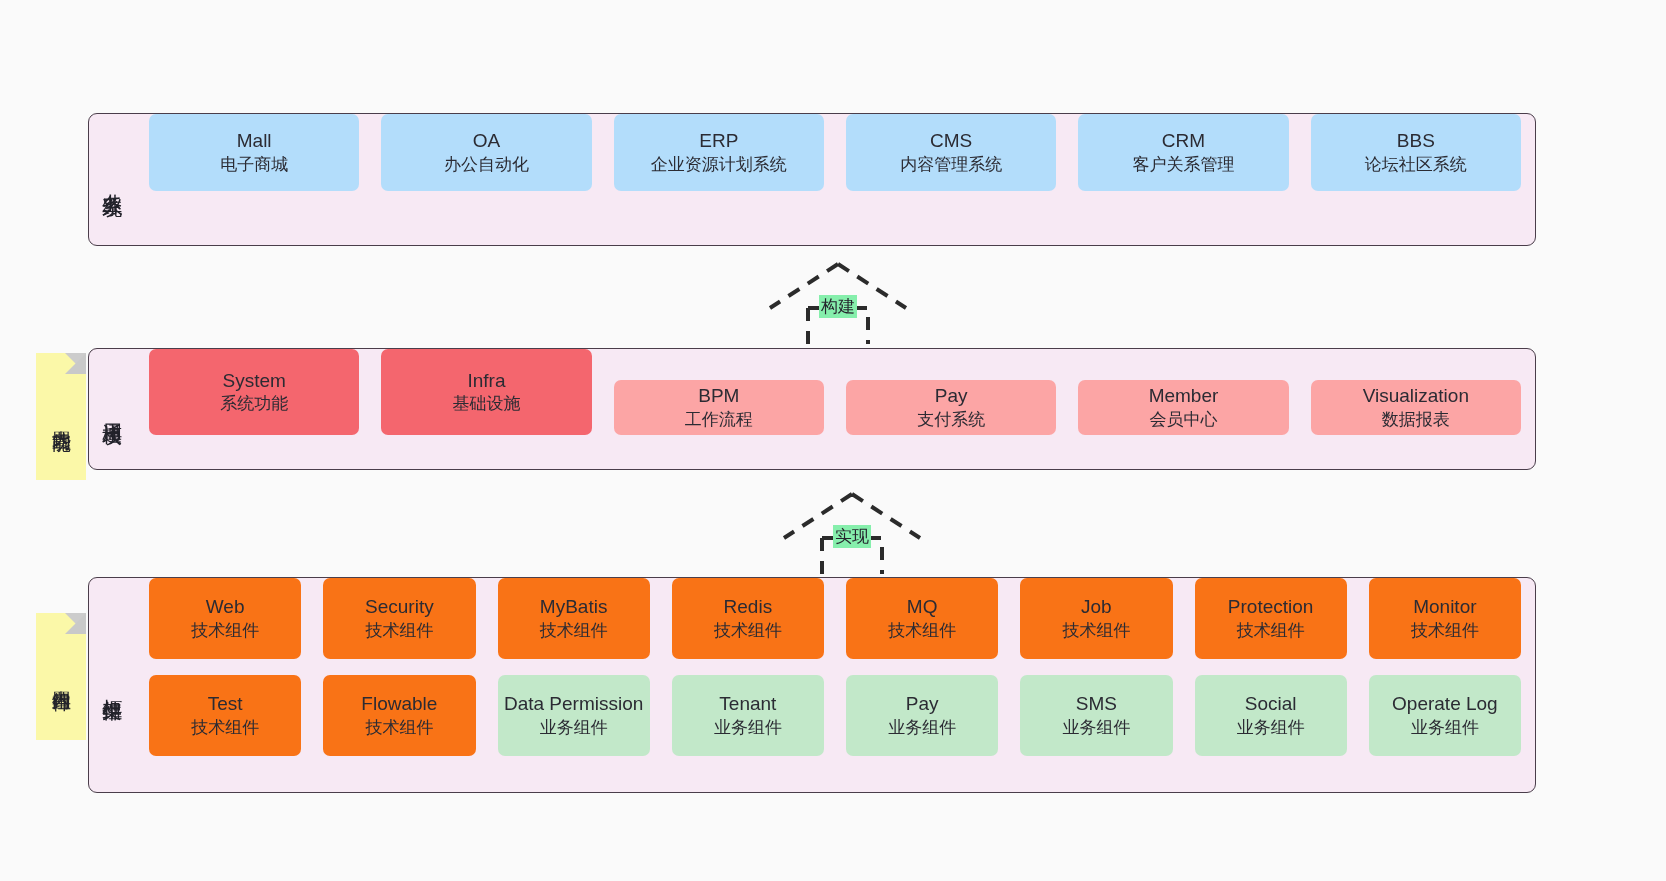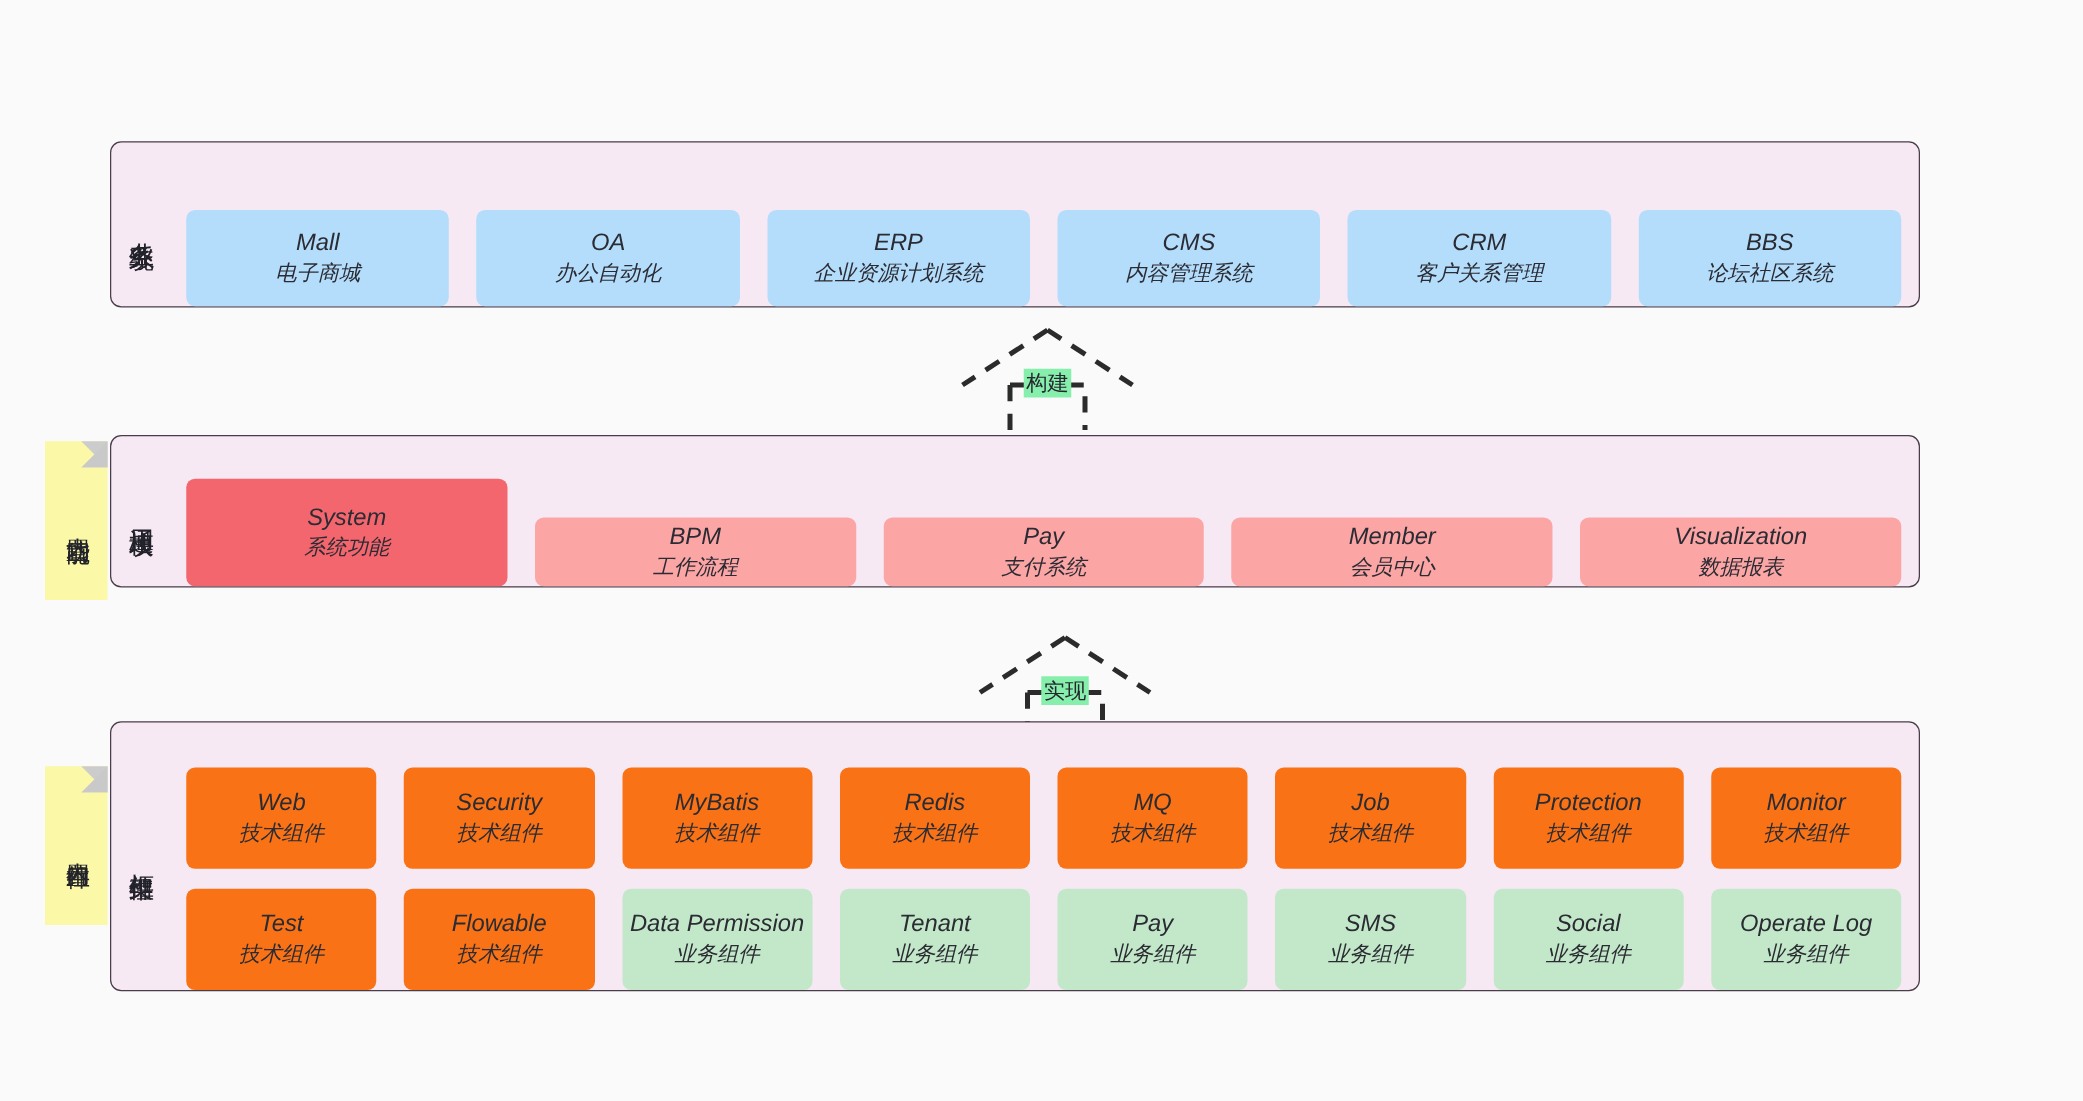--- a/index.html
+++ b/index.html
@@ -32,24 +32,23 @@
     writing-mode: vertical-rl;
     text-orientation: upright;
     line-height: 1.08;
     padding: 2px 0;
     white-space: nowrap;
   }
   .layer-body {
     flex: 1 1 auto;
     display: flex;
     flex-direction: column;
-    justify-content: flex-end;
+    justify-content: flex-start;
     gap: 16px;
     padding: 0 14px;
-    font-style: italic;
   }
   .row {
     display: flex;
     gap: 22px;
     align-items: stretch;
     justify-content: space-between;
   }
   .cell {
     flex: 1 1 0;
     border-radius: 7px;
@@ -122,21 +121,21 @@
     left: 50%;
     transform: translateX(-50%);
     top: 33px;
     font-size: 17px;
     color: #26262e;
     background: #86efac;
     padding: 0 2px;
     white-space: nowrap;
   }
   #arrow-build   { left: 758px; top: 262px; width: 160px; height: 82px; }
-  #arrow-implement { left: 772px; top: 508px; width: 160px; height: 82px; }
+  #arrow-implement { left: 772px; top: 492px; width: 160px; height: 82px; }
 </style>
 </head>
 <body>
 
 <div class="canvas">
 
   <div class="layer" id="layer-business">
     <div class="layer-title">业务系统</div>
     <div class="layer-body">
       <div class="row">
@@ -177,20 +176,24 @@
   </div>
 
   <div class="layer" id="layer-modules">
     <div class="layer-title">通用模块</div>
     <div class="layer-body">
       <div class="row">
         <div class="cell c-red">
           <span class="t1">System</span>
           <span class="t2">系统功能</span>
         </div>
+        <div class="cell c-red">
+          <span class="t1">Infra</span>
+          <span class="t2">基础设施</span>
+        </div>
         <div class="cell c-pink">
           <span class="t1">BPM</span>
           <span class="t2">工作流程</span>
         </div>
         <div class="cell c-pink">
           <span class="t1">Pay</span>
           <span class="t2">支付系统</span>
         </div>
         <div class="cell c-pink">
           <span class="t1">Member</span>

